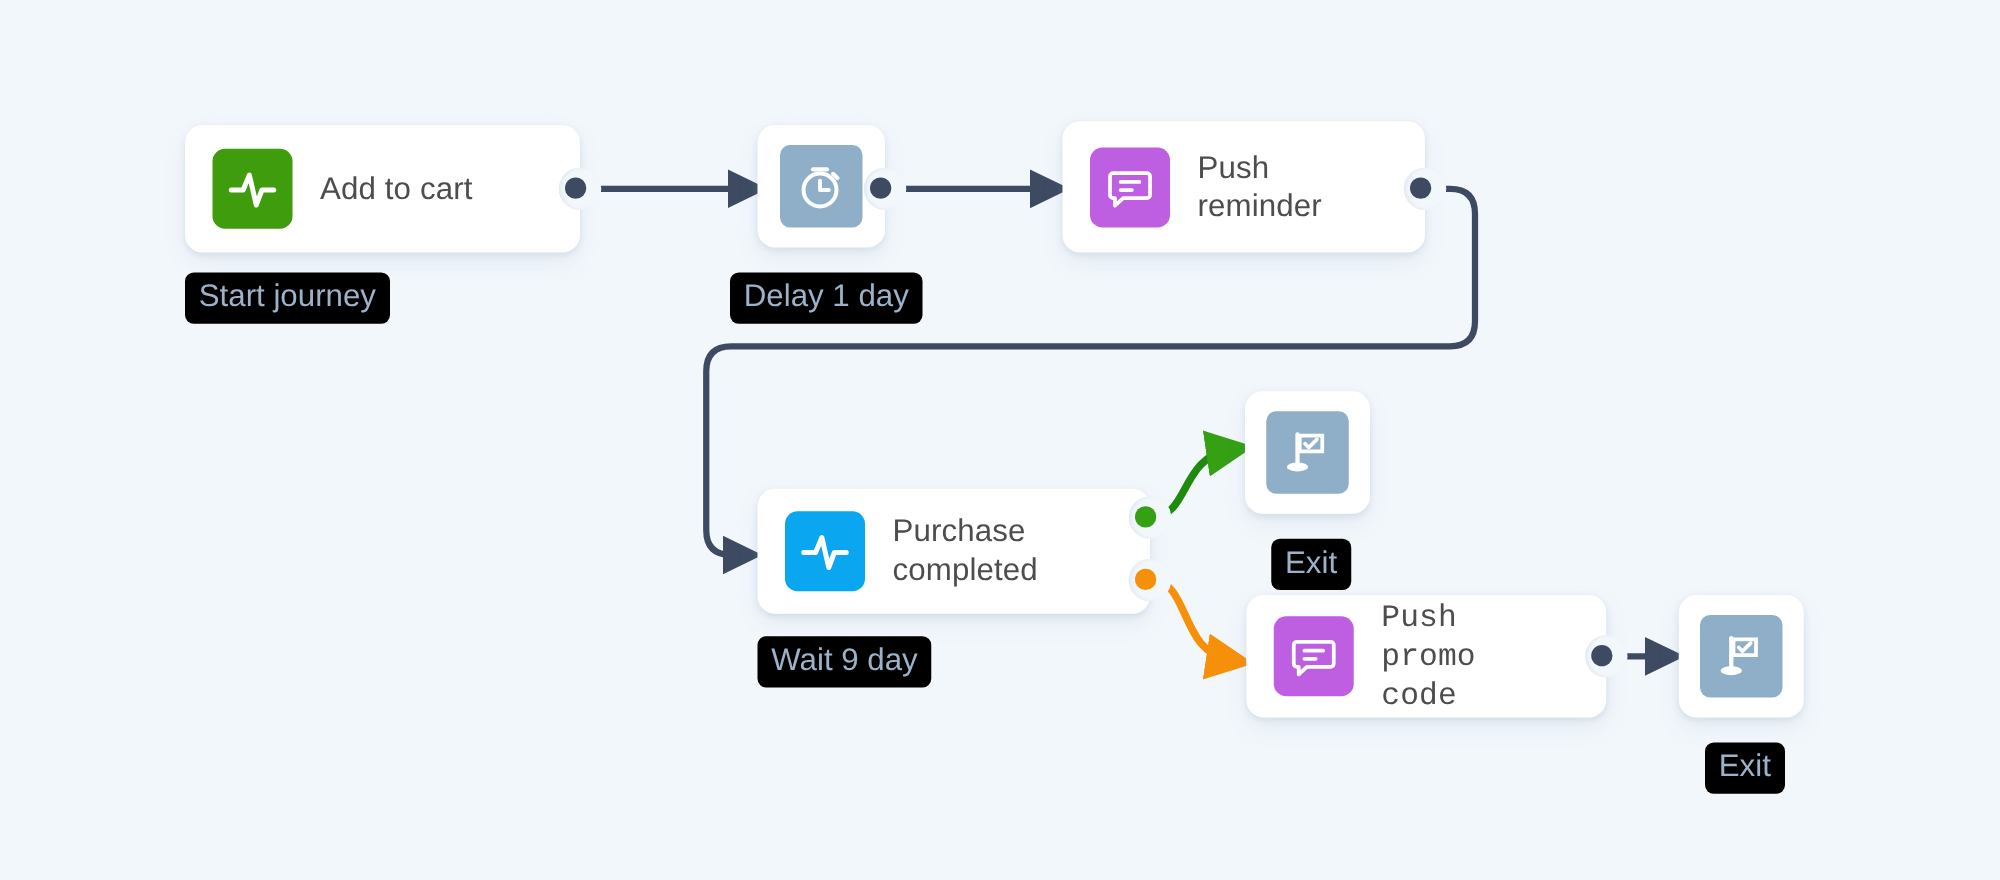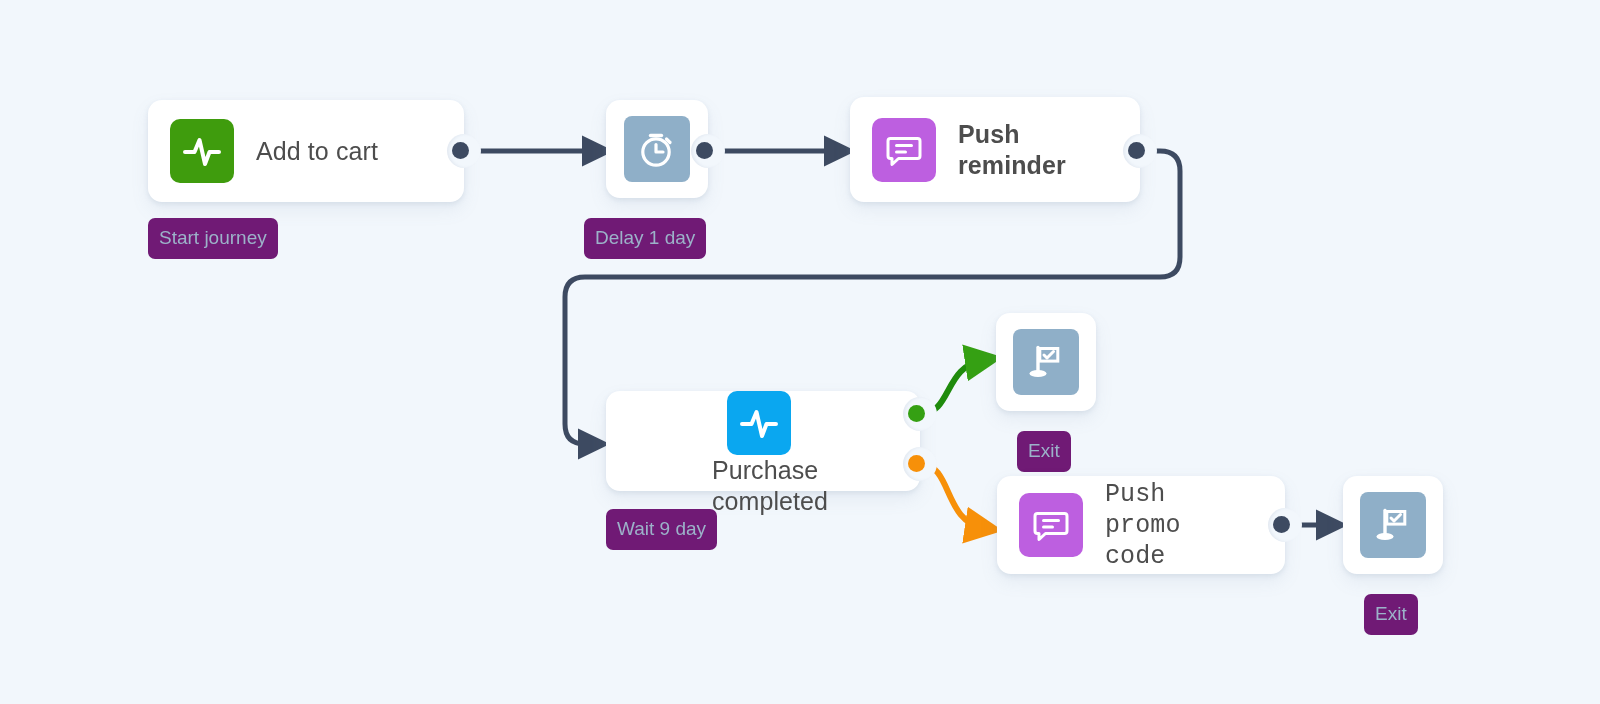--- a/index.html
+++ b/index.html
@@ -83,23 +83,23 @@
     width: 34px;
     height: 34px;
     border-radius: 50%;
     background: #f2f7fc;
     box-shadow: inset 2px 0 3px rgba(120,140,165,0.12);
   }
 
   
   .chip {
     position: absolute;
-    background: #701a75;
+    background: #000000;
     color: #9cb2c9;
-    font-size: 19px;
+    font-size: 25px;
     line-height: 23px;
     border-radius: 7px;
     padding: 8px 11px 10px 11px;
     white-space: nowrap;
   }
 </style>
 </head>
 <body>
 
 <div id="canvas">
@@ -150,35 +150,35 @@
         <path d="M22 18.5 L22 26 L29 26" fill="none" stroke="#ffffff" stroke-width="3.2" stroke-linecap="round" stroke-linejoin="round"></path>
         <path d="M16.5 9.5 L27.5 9.5" stroke="#ffffff" stroke-width="3.4" stroke-linecap="round"></path>
         <path d="M32.5 13 L36 16.5" stroke="#ffffff" stroke-width="3.2" stroke-linecap="round"></path>
       </svg>
     </span>
   </div>
   <div class="notch" style="left:691px; top:134px;"></div>
   <div class="port" style="left:696px; top:142px;"></div>
   <div class="chip" style="left:584px; top:218px;">Delay 1 day</div>
 
-  <div class="node wide" style="left:850px; top:97px; width:290px; height:105px;font-weight:bold;">
+  <div class="node wide" style="left:850px; top:97px; width:290px; height:105px;">
     <span class="node-icon" style="background:#bd5fe0;">
       <svg width="44" height="44" viewBox="0 0 44 44">
         <path d="M8.5 10.5 h27 a2.5 2.5 0 0 1 2.5 2.5 v15 a2.5 2.5 0 0 1 -2.5 2.5
                  h-19 l-6.5 6 v-6 h-1.5 a2.5 2.5 0 0 1 -2.5 -2.5 v-15 a2.5 2.5 0 0 1 2.5 -2.5 z" fill="none" stroke="#ffffff" stroke-width="3" stroke-linejoin="round"></path>
         <path d="M14.5 17.5 h15" stroke="#ffffff" stroke-width="3" stroke-linecap="round"></path>
         <path d="M14.5 24 h9" stroke="#ffffff" stroke-width="3" stroke-linecap="round"></path>
       </svg>
     </span>
     <span class="node-title">Push reminder</span>
   </div>
   <div class="notch" style="left:1123px; top:134px;"></div>
   <div class="port" style="left:1128px; top:142px;"></div>
 
-  <div class="node wide" style="left:606px; top:391px; width:314px; height:100px;flex-direction:column;">
+  <div class="node wide" style="left:606px; top:391px; width:314px; height:100px;">
     <span class="node-icon" style="background:#0aa7f0;">
       <svg width="44" height="44" viewBox="0 0 44 44">
         <path d="M5 23 L14.5 23 L19.5 11 L25 35 L29.5 23 L39 23" fill="none" stroke="#ffffff" stroke-width="4" stroke-linecap="round" stroke-linejoin="round"></path>
       </svg>
     </span>
     <span class="node-title">Purchase
 completed</span>
   </div>
   <div class="notch" style="left:903px; top:397px;"></div>
   <div class="notch" style="left:903px; top:447px;"></div>

